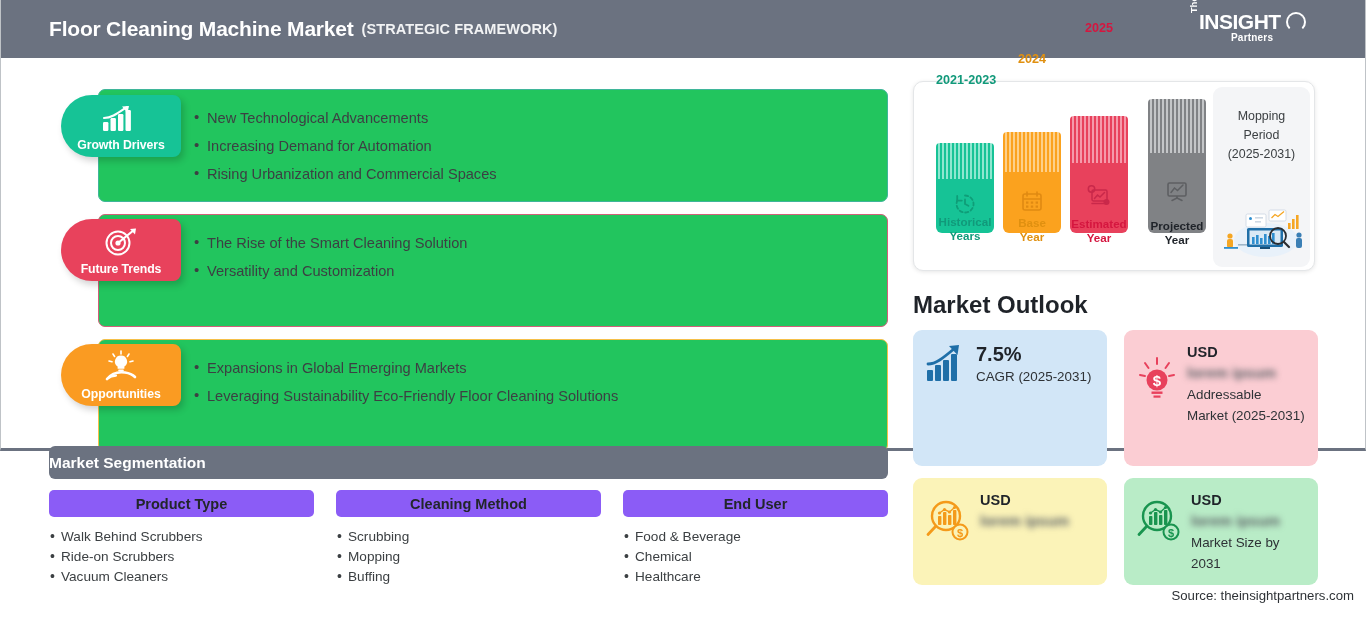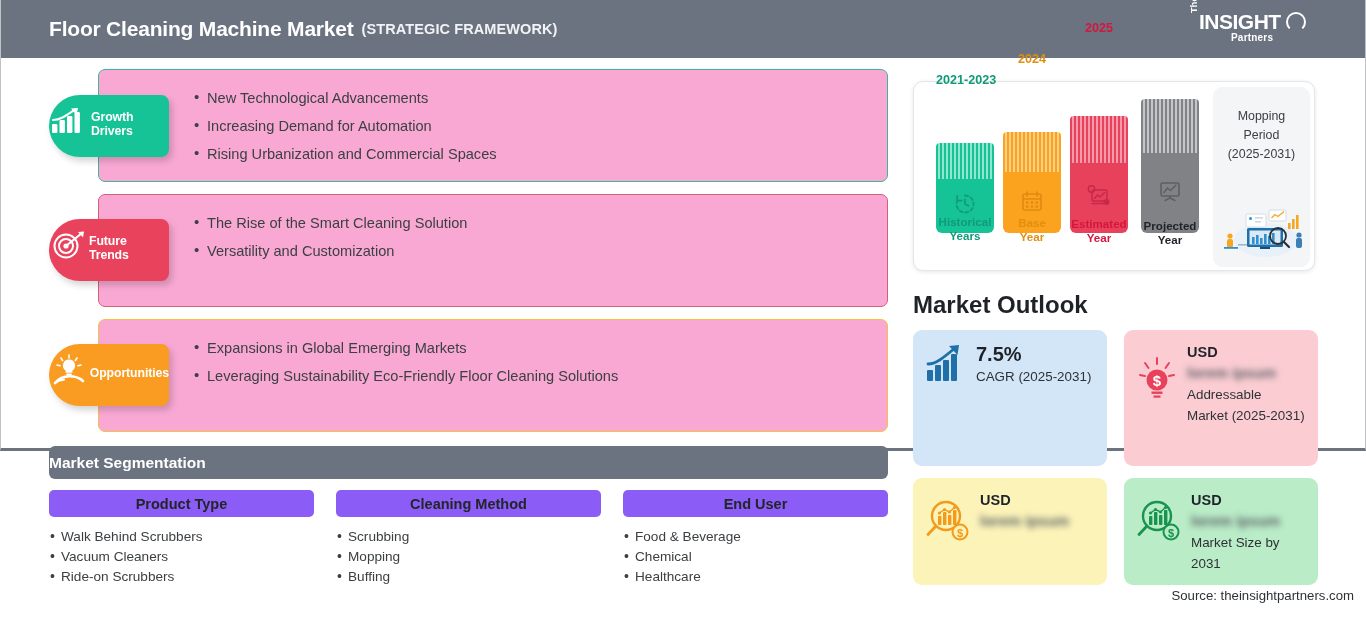--- a/index.html
+++ b/index.html
@@ -64,21 +64,22 @@
   }
 
   
   #left-col { position: absolute; left: 0; top: 58px; width: 905px; height: 577px; }
 
   .sec-box {
     position: absolute;
     left: 97px; width: 790px;
     border: 1.3px solid #cfd3d6;
     border-radius: 7px;
-    background: #f9a8d4;
+    background: #22c55e;
+    margin-top: 20px;
   }
   .sec-box.green  { border-color: #3fb69a; }
   .sec-box.red    { border-color: #d1607a; }
   .sec-box.orange { border-color: #f5c04a; }
 
   .sec-box .bullets {
     margin-left: 95px;
     padding: 14px 0 10px 0;
   }
   .sec-box .bullets li {
@@ -91,26 +92,26 @@
     white-space: nowrap;
   }
   .sec-box .bullets li:before {
     content: "\2022";
     position: absolute; left: 0; top: -1px;
     font-size: 15px; color: #3c4043;
   }
 
   .pill {
     position: absolute;
-    left: 48px; width: 120px; height: 62px;
+    left: 60px; width: 120px; height: 62px;
     border-radius: 31px 31px 31px 31px;
     border-top-right-radius: 8px;
     border-bottom-right-radius: 8px;
     box-shadow: 3px 4px 7px rgba(0,0,0,0.18);
-    display: flex; 
+    display: flex; flex-direction: column;
     align-items: center; justify-content: flex-end;
     padding-bottom: 5px;
   }
   .pill.green  { background: #16c396; }
   .pill.red    { background: #e8425c; }
   .pill.orange { background: #fa9b22; }
   .pill .pill-label {
     font-size: 12.3px; font-weight: bold; color: #ffffff;
     letter-spacing: -0.1px;
   }
@@ -307,22 +308,22 @@
     </div>
 
     <div id="seg-header">
       <span>Market Segmentation</span>
     </div>
 
     <div class="seg-col c1">
       <div class="seg-title">Product Type</div>
       <ul>
         <li>Walk Behind Scrubbers</li>
+        <li>Ride-on Scrubbers</li>
         <li>Vacuum Cleaners</li>
-        <li>Ride-on Scrubbers</li>
       </ul>
     </div>
 
     <div class="seg-col c2">
       <div class="seg-title">Cleaning Method</div>
       <ul>
         <li>Scrubbing</li>
         <li>Mopping</li>
         <li>Buffing</li>
       </ul>
@@ -408,21 +409,21 @@
               </svg>
             </span>
           </div>
         </div>
         <div class="tl-caption" style="top:119px;color:#d5163f;">
           <span>Estimated</span><br>
           <span>Year</span>
         </div>
       </div>
 
-      <div class="tl-bar-wrap" style="left:227px;width:58px;height:150px;border-radius:14px;">
+      <div class="tl-bar-wrap" style="left:234px;width:58px;height:150px;border-radius:14px;">
         <div class="tl-year" style="top:-94px;color:#1f2329;">2031</div>
         <div class="tl-bar" style="height:134px;">
           <div class="tl-stripe" style="background:repeating-linear-gradient(90deg,#808285 0 2px,#c4c6c8 2px 4px);"></div>
           <div class="tl-solid" style="background:#808285;">
             <span>
               <svg width="26" height="24" viewBox="0 0 26 24">
                 <rect x="4" y="4" width="18" height="13" rx="1.4" stroke="#5d5f62" stroke-width="1.6" fill="none"></rect>
                 <path d="M7 13.5 L10.5 9 L13.5 11.5 L19 6" stroke="#5d5f62" stroke-width="1.5" fill="none" stroke-linecap="round"></path>
                 <line x1="13" y1="17" x2="13" y2="20" stroke="#5d5f62" stroke-width="1.5"></line>
                 <line x1="8" y1="21.5" x2="13" y2="19" stroke="#5d5f62" stroke-width="1.5" stroke-linecap="round"></line>

